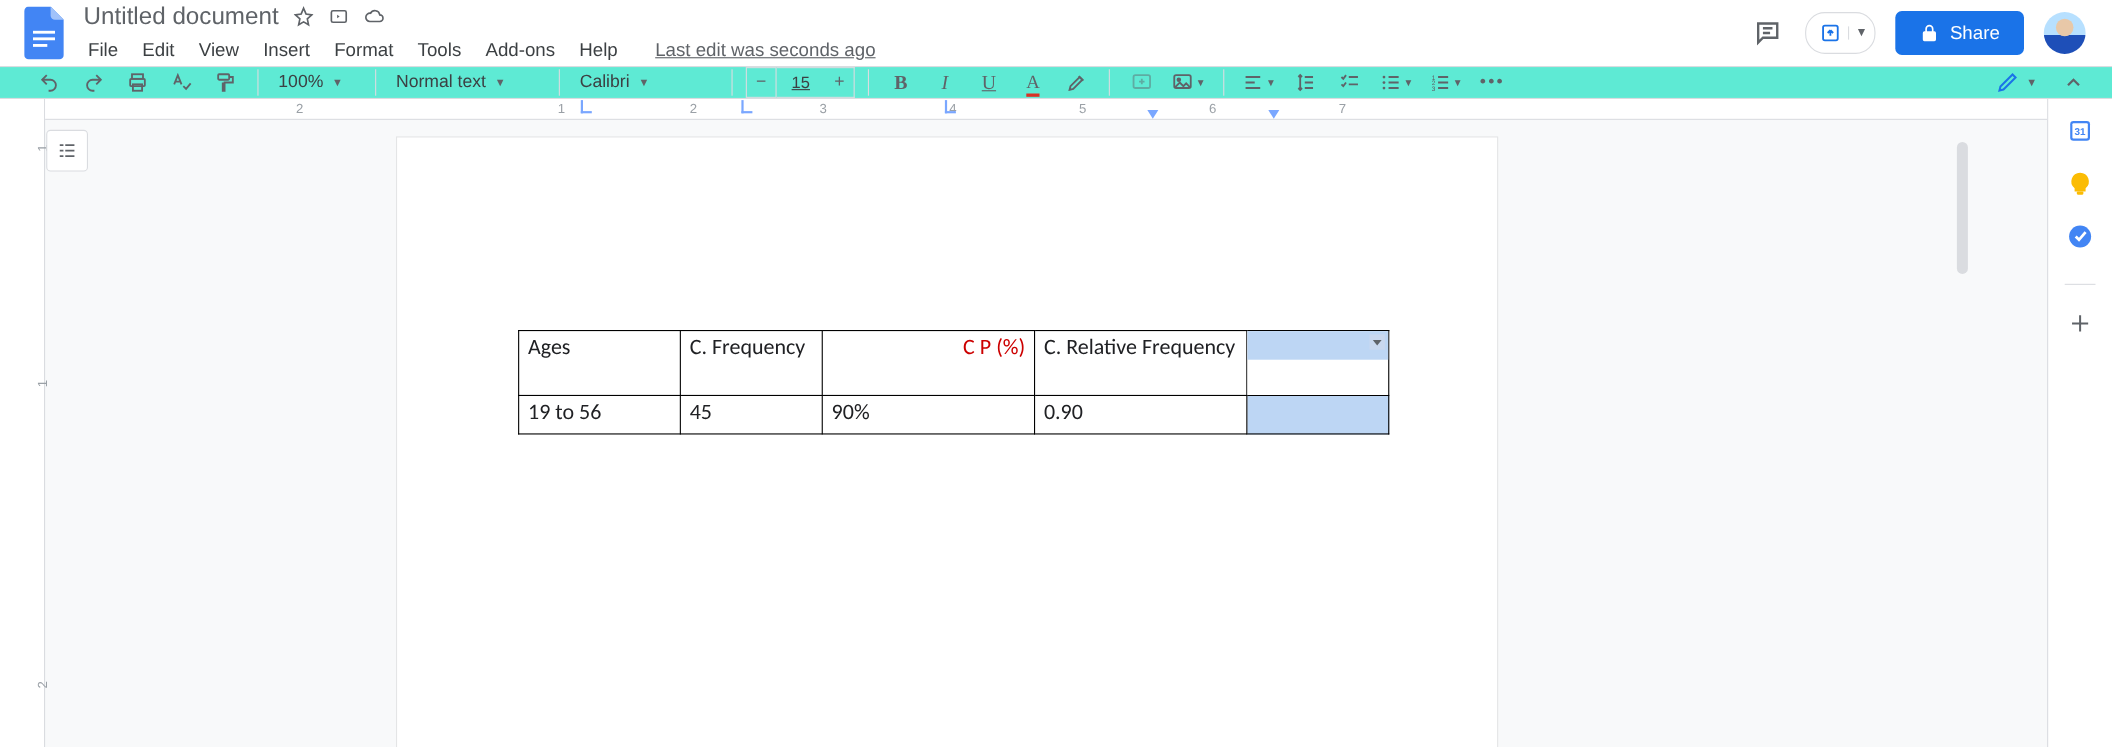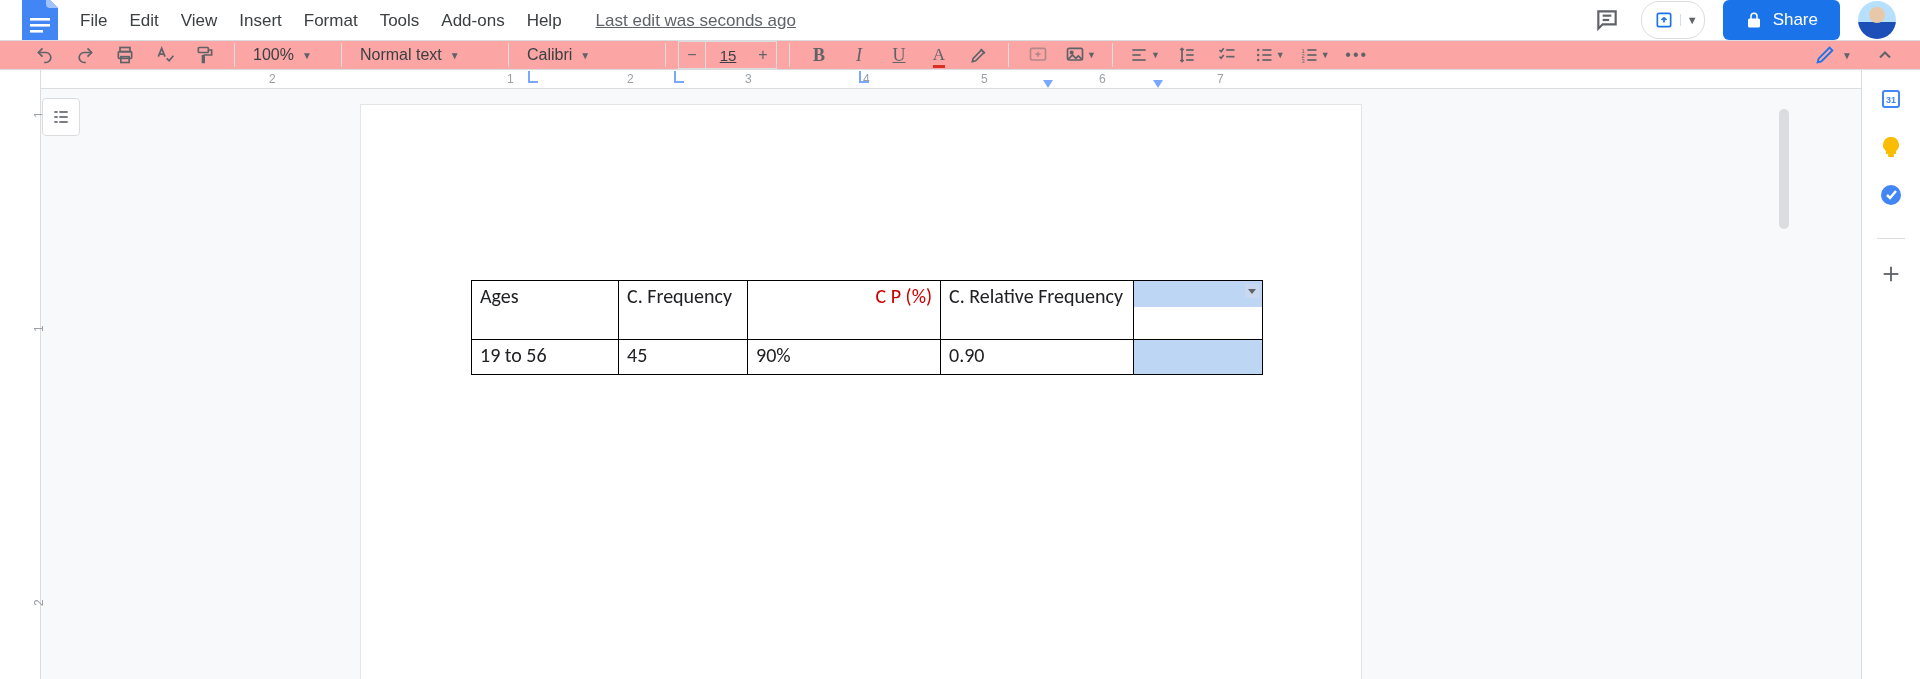--- a/index.html
+++ b/index.html
@@ -28,21 +28,21 @@
   .last-edit{color:var(--g-text);text-decoration:underline;margin-left:22px;}
   .titlebar-right{display:flex;align-items:center;gap:18px;padding-right:24px;}
   .comment-btn,.present-wrap{display:flex;align-items:center;justify-content:center;color:var(--g-text);}
   .comment-btn{width:32px;height:32px;}
   .present-wrap{border:1px solid var(--g-border);border-radius:18px;height:36px;padding:0 6px 0 12px;gap:6px;}
   .present-wrap .chev{font-size:11px;border-left:1px solid var(--g-border);padding-left:6px;}
   .share-btn{background:var(--share-bg);color:#fff;border:none;border-radius:6px;height:40px;padding:0 22px;font-size:17px;font-weight:500;display:flex;align-items:center;gap:10px;}
   .avatar{width:38px;height:38px;border-radius:50%;background:linear-gradient(#b7e0ff,#b7e0ff 55%,#1e4fb8 55%);position:relative;overflow:hidden;}
   .avatar::after{content:"";position:absolute;width:16px;height:16px;border-radius:50%;background:#e8c8a8;left:11px;top:6px;}
   
-  .toolbar{display:flex;align-items:center;height:44px;background:#fca5a5;border-top:1px solid var(--g-border);border-bottom:1px solid var(--g-border);padding:0 18px 0 28px;color:var(--g-text);gap:6px;}
+  .toolbar{display:flex;align-items:center;height:44px;background:#5eead4;border-top:1px solid var(--g-border);border-bottom:1px solid var(--g-border);padding:0 18px 0 28px;color:var(--g-text);gap:6px;}
   .tb{min-width:26px;height:28px;display:flex;align-items:center;justify-content:center;border-radius:4px;padding:0 4px;}
   .sep{width:1px;height:24px;background:var(--g-border);margin:0 6px;}
   .dd{display:flex;align-items:center;gap:8px;color:var(--g-text-dark);font-size:16px;padding:0 6px;}
   .dd .chev{font-size:10px;color:var(--g-text);}
   .zoom{width:70px;}
   .style-dd{width:130px;}
   .font-dd{width:120px;}
   .size-box{display:flex;align-items:center;}
   .size-box .btn{width:26px;height:26px;border:1px solid var(--g-border);display:flex;align-items:center;justify-content:center;color:var(--g-text);}
   .size-box .val{width:44px;height:26px;border:1px solid var(--g-border);border-left:none;border-right:none;display:flex;align-items:center;justify-content:center;color:var(--g-text-dark);font-size:15px;text-decoration:underline;}
@@ -97,20 +97,41 @@
     <div class="docs-icon">
       <svg width="36" height="48" viewBox="0 0 36 48">
           <path fill="#4285f4" d="M4 0h20l12 12v32a4 4 0 0 1-4 4H4a4 4 0 0 1-4-4V4a4 4 0 0 1 4-4z"></path>
           <path fill="#a1c2fa" d="M24 0l12 12H28a4 4 0 0 1-4-4V0z"></path>
           <rect x="8" y="22" width="20" height="2.6" fill="#fff"></rect>
           <rect x="8" y="28" width="20" height="2.6" fill="#fff"></rect>
           <rect x="8" y="34" width="13" height="2.6" fill="#fff"></rect>
         </svg>
     </div>
     <div class="title-meta-wrap">
+      <div class="title-row">
+        <span class="doc-title">Untitled document</span>
+        <div class="title-icons">
+          <span class="ti">
+              <svg width="20" height="20" viewBox="0 0 24 24" fill="none" stroke="#5f6368" stroke-width="2">
+                <path d="M12 2l2.9 6.9L22 10l-5.5 4.8L18 22l-6-3.5L6 22l1.5-7.2L2 10l7.1-1.1z"></path>
+              </svg>
+            </span>
+          <span class="ti">
+              <svg width="20" height="20" viewBox="0 0 24 24" fill="none" stroke="#5f6368" stroke-width="2">
+                <rect x="3" y="5" width="18" height="14" rx="2"></rect>
+                <path d="M10 10l3 2-3 2z" fill="#5f6368" stroke="none"></path>
+              </svg>
+            </span>
+          <span class="ti">
+              <svg width="22" height="20" viewBox="0 0 24 20" fill="none" stroke="#5f6368" stroke-width="2">
+                <path d="M7 16a5 5 0 1 1 .8-9.95A6 6 0 0 1 19 8a4 4 0 0 1 0 8H7z"></path>
+              </svg>
+            </span>
+        </div>
+      </div>
       <div class="menu-row">
         <span class="mi">File</span>
         <span class="mi">Edit</span>
         <span class="mi">View</span>
         <span class="mi">Insert</span>
         <span class="mi">Format</span>
         <span class="mi">Tools</span>
         <span class="mi">Add-ons</span>
         <span class="mi">Help</span>
         <span class="last-edit">Last edit was seconds ago</span>

